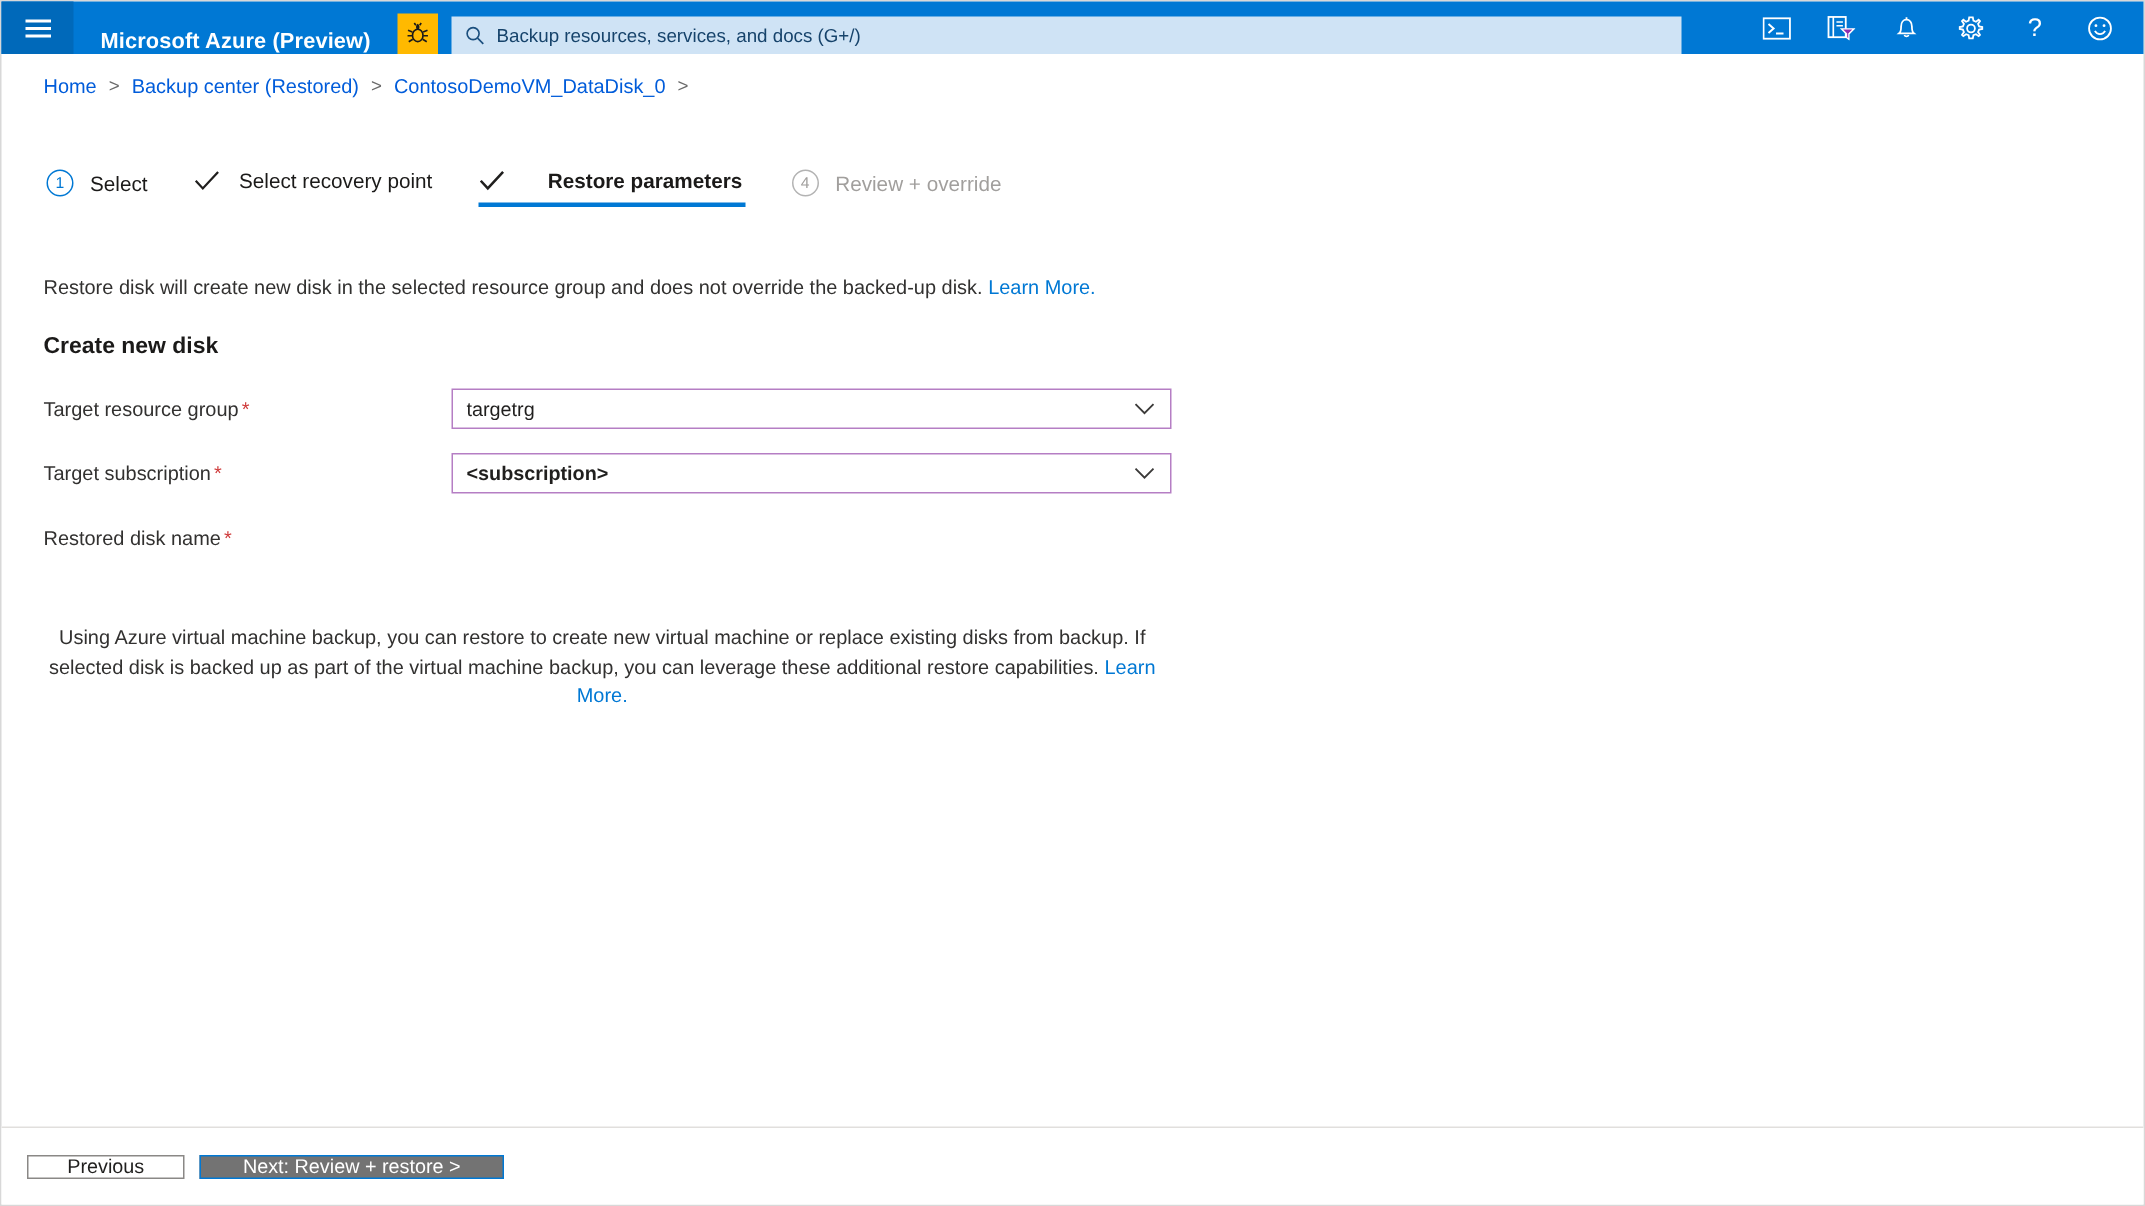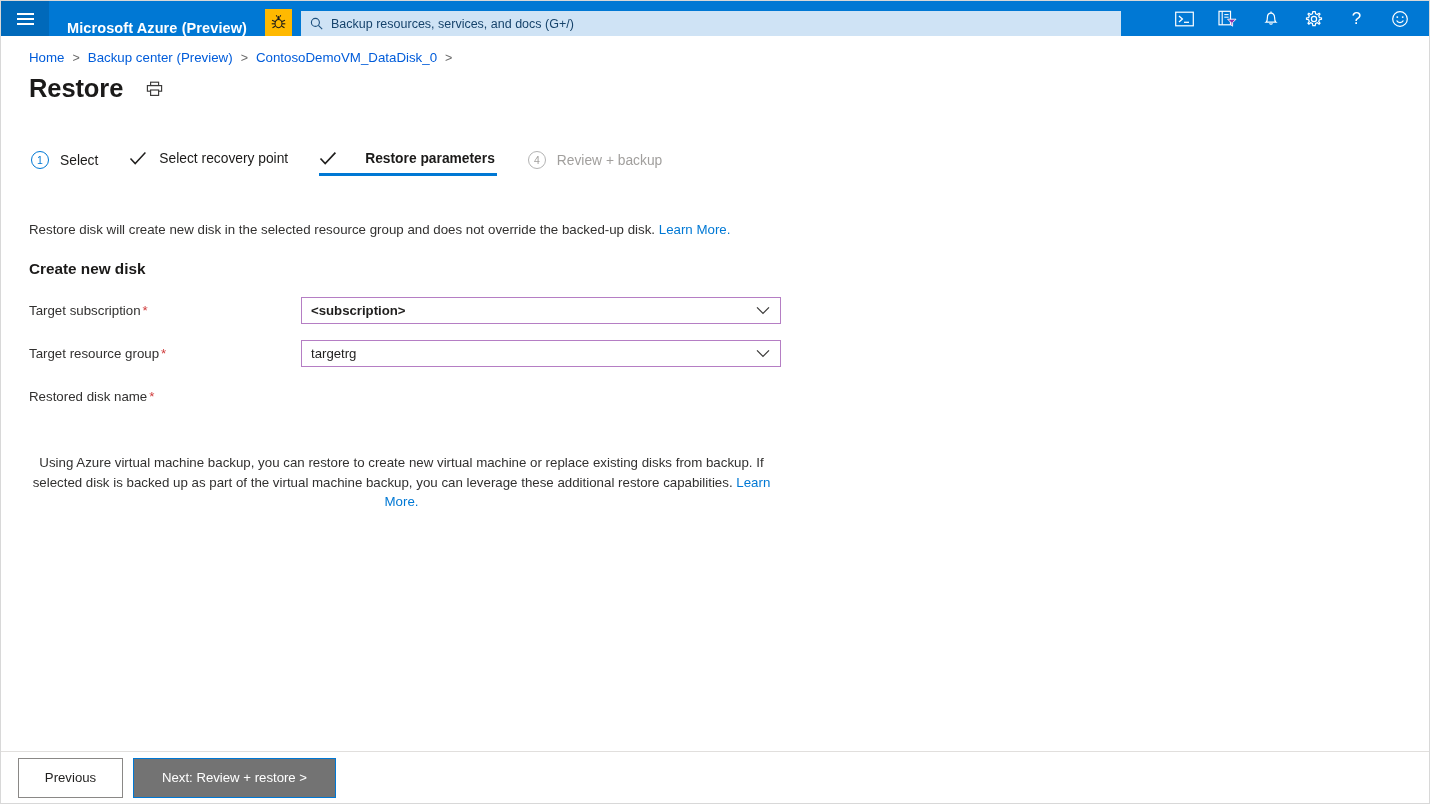--- a/index.html
+++ b/index.html
@@ -122,21 +122,21 @@
     position: relative;
     overflow: hidden;
   }
   .inner { padding: 0 28px; }
 
   .breadcrumb {
     padding-top: 14px;
     font-size: 13.3px;
     color: #0063b1;
     display: flex;
-    align-items: flex-end;
+    align-items: flex-start;
     gap: 0px;
     white-space: nowrap;
   }
   .crumb { color: #015cda; cursor: pointer; }
   .crumb.home { color: #015cda; }
   .crumb-sep {
     color: #6a6a6a;
     padding: 0 8px;
     font-size: 12.5px;
   }
@@ -292,21 +292,21 @@
     height: 52px;
     min-height: 52px;
     border-top: 1px solid #e1dfdd;
     display: flex;
     align-items: center;
     padding-left: 17px;
     gap: 10px;
     background: #ffffff;
   }
   .btn {
-    height: 40px;
+    height: 16px;
     font-size: 13.2px;
     font-family: "Liberation Sans", sans-serif;
     display: flex;
     align-items: center;
     justify-content: center;
     cursor: pointer;
     padding: 0 14px;
   }
   .btn.secondary {
     background: #ffffff;
@@ -405,38 +405,26 @@
       </div>
     </div>
   </div>
 
   <div class="content">
     <div class="inner">
 
       <div class="breadcrumb">
         <span class="crumb home">Home</span>
         <span class="crumb-sep">&gt;</span>
-        <span class="crumb">Backup center (Preview)</span>
+        <span class="crumb">Backup center (Restored)</span>
         <span class="crumb-sep">&gt;</span>
         <span class="crumb">ContosoDemoVM_DataDisk_0</span>
         <span class="crumb-sep">&gt;</span>
       </div>
 
-      <div class="titlerow">
-        <h1 class="page-title">Restore</h1>
-        <div class="print-btn">
-          <svg width="17" height="16" viewBox="0 0 17 16" aria-hidden="true">
-            <g fill="none" stroke="#3b3a39" stroke-width="1.15">
-              <rect x="4.6" y="1.2" width="8" height="3.3"></rect>
-              <rect x="1.4" y="4.6" width="14.2" height="5.6"></rect>
-              <rect x="4.6" y="9.0" width="8" height="5.4" fill="#ffffff"></rect>
-            </g>
-          </svg>
-        </div>
-      </div>
 
       <div class="wizard">
 
         <div class="step">
           <div class="step-num">1</div>
           <div class="step-label">Select</div>
         </div>
 
         <div class="step">
           <div class="step-check">
@@ -451,64 +439,64 @@
           <div class="step-check">
             <svg width="18" height="15" viewBox="0 0 18 15" aria-hidden="true">
               <polyline points="1.5,7.5 6.2,12.6 16.4,1.6" fill="none" stroke="#201f1e" stroke-width="1.7"></polyline>
             </svg>
           </div>
           <div class="step-label">Restore parameters</div>
         </div>
 
         <div class="step">
           <div class="step-num disabled">4</div>
-          <div class="step-label disabled">Review + backup</div>
+          <div class="step-label disabled">Review + override</div>
         </div>
 
       </div>
 
       <div class="desc">
         <span>Restore disk will create new disk in the selected resource group and does not override the backed-up disk.</span>
         <span class="link">Learn More.</span>
       </div>
 
       <h2 class="section-title">Create new disk</h2>
 
       <div class="form">
+
+        <div class="frow">
+          <div class="flabel">
+            <span>Target resource group</span><span class="req">*</span>
+          </div>
+          <div class="fctl">
+            <span class="val">targetrg</span>
+            <span class="chev">
+              <svg width="14" height="9" viewBox="0 0 14 9" aria-hidden="true">
+                <polyline points="1,1.4 7,7.4 13,1.4" fill="none" stroke="#3b3a39" stroke-width="1.25"></polyline>
+              </svg>
+            </span>
+          </div>
+        </div>
 
         <div class="frow">
           <div class="flabel">
             <span>Target subscription</span><span class="req">*</span>
           </div>
           <div class="fctl">
             <span class="val bold">&lt;subscription&gt;</span>
             <span class="chev">
               <svg width="14" height="9" viewBox="0 0 14 9" aria-hidden="true">
                 <polyline points="1,1.4 7,7.4 13,1.4" fill="none" stroke="#3b3a39" stroke-width="1.25"></polyline>
               </svg>
             </span>
           </div>
         </div>
 
         <div class="frow">
           <div class="flabel">
-            <span>Target resource group</span><span class="req">*</span>
-          </div>
-          <div class="fctl">
-            <span class="val">targetrg</span>
-            <span class="chev">
-              <svg width="14" height="9" viewBox="0 0 14 9" aria-hidden="true">
-                <polyline points="1,1.4 7,7.4 13,1.4" fill="none" stroke="#3b3a39" stroke-width="1.25"></polyline>
-              </svg>
-            </span>
-          </div>
-        </div>
-
-        <div class="frow">
-          <div class="flabel">
             <span>Restored disk name</span><span class="req">*</span>
           </div>
         </div>
 
       </div>
 
       <div class="note">
         <span>Using Azure virtual machine backup, you can restore to create new virtual machine or replace existing disks from backup. If selected disk is backed up as part of the virtual machine backup, you can leverage these additional restore capabilities.</span>
         <span class="link">Learn More.</span>
       </div>

